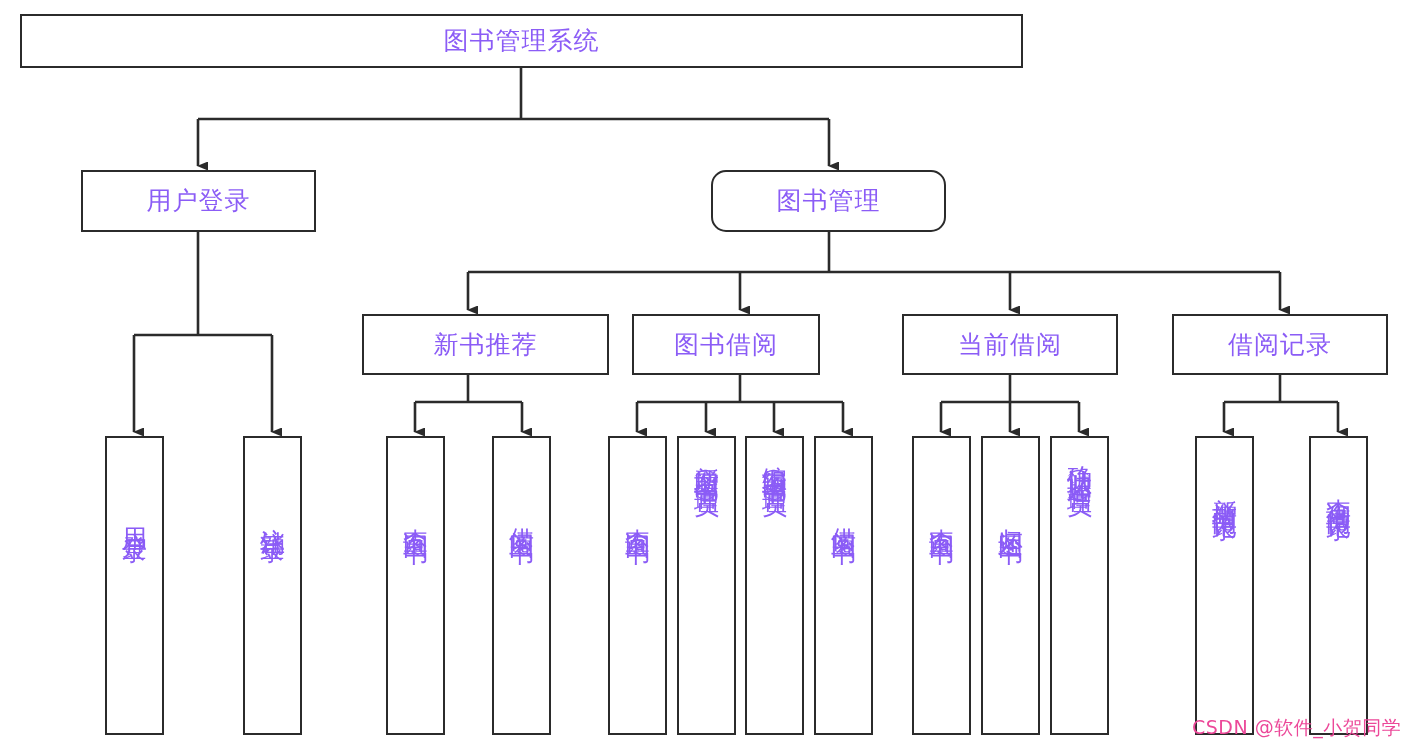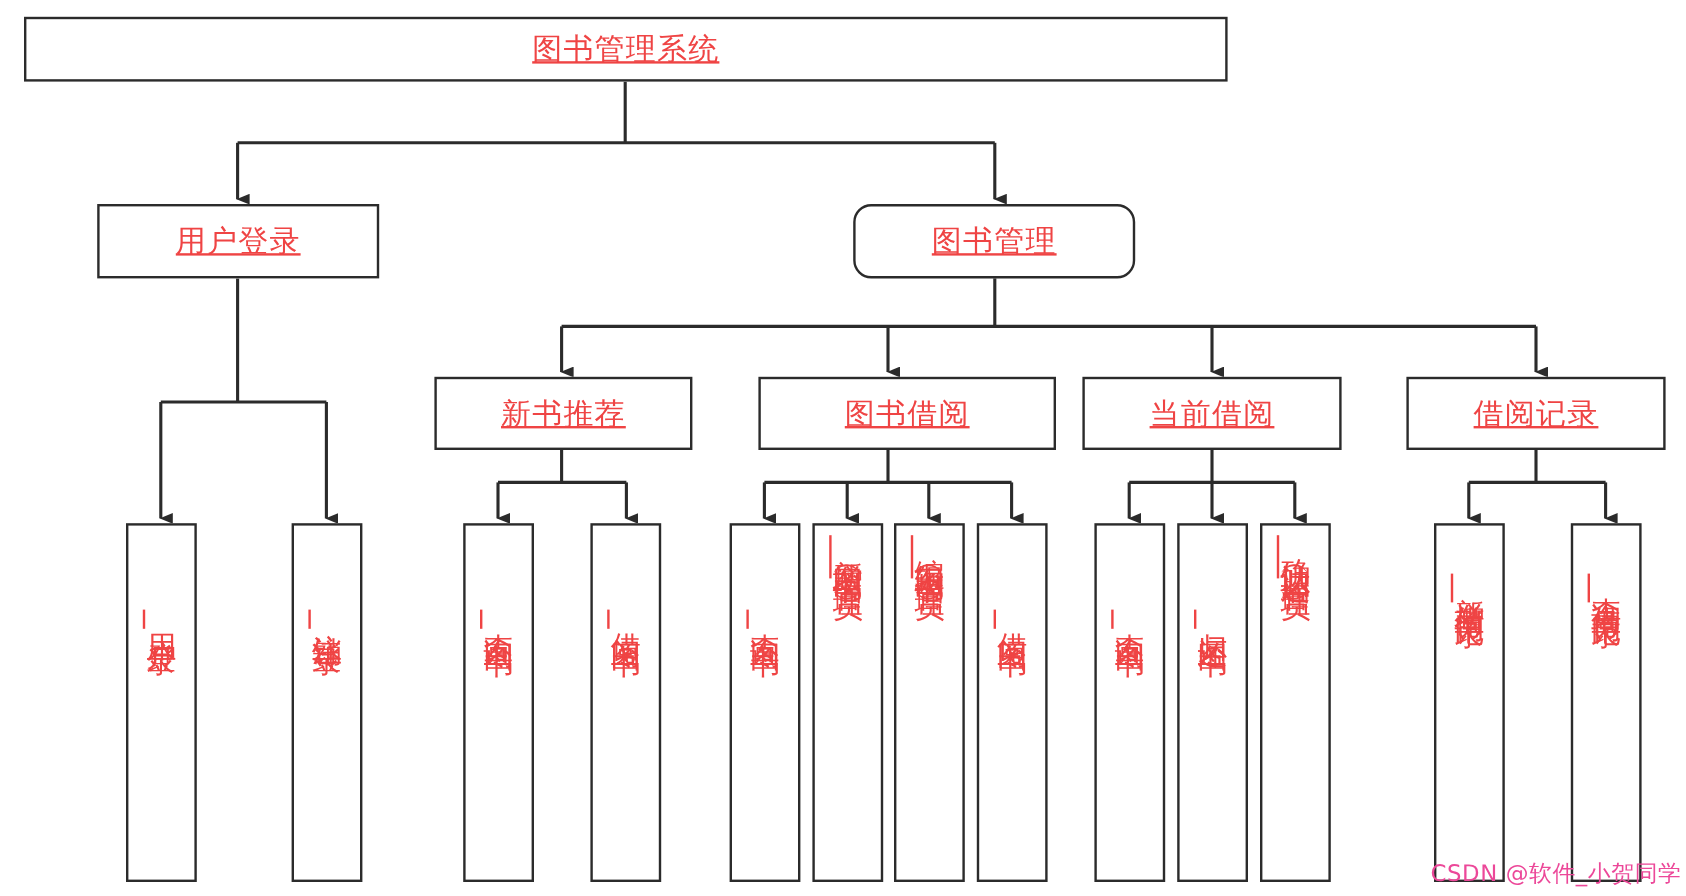--- a/index.html
+++ b/index.html
@@ -33,24 +33,23 @@
     background: #ffffff;
     border: 2px solid #2b2b2b;
     display: flex;
     align-items: center;
     justify-content: center;
     z-index: 2;
   }
   .node .node-label {
     display: block;
     text-align: center;
-    color: #ef4444;
+    color: #8b5cf6;
     line-height: 1.18;
     white-space: nowrap;
-    text-decoration: underline;
   }
   
   .node.horizontal .node-label {
     font-size: 25px;
     letter-spacing: 1px;
   }
   .node.root .node-label {
     font-size: 25px;
   }
   
@@ -135,24 +134,24 @@
     <span class="node-label">图书管理系统</span>
   </div>
 
   <div class="node horizontal" style="left:81px; top:170px; width:235px; height:62px;">
     <span class="node-label">用户登录</span>
   </div>
   <div class="node horizontal" style="left:711px; top:170px; width:235px; height:62px;border-radius:15px;">
     <span class="node-label">图书管理</span>
   </div>
 
-  <div class="node horizontal" style="left:362px; top:314px; width:215px; height:61px;">
+  <div class="node horizontal" style="left:362px; top:314px; width:247px; height:61px;">
     <span class="node-label">新书推荐</span>
   </div>
-  <div class="node horizontal" style="left:632px; top:314px; width:248px; height:61px;">
+  <div class="node horizontal" style="left:632px; top:314px; width:188px; height:61px;">
     <span class="node-label">图书借阅</span>
   </div>
   <div class="node horizontal" style="left:1172px; top:314px; width:216px; height:61px;">
     <span class="node-label">借阅记录</span>
   </div>
   <div class="node horizontal" style="left:902px; top:314px; width:216px; height:61px;">
     <span class="node-label">当前借阅</span>
   </div>
 
   <div class="node leaf" style="left:105px; top:436px; width:59px; height:299px; padding-top:70px;">

